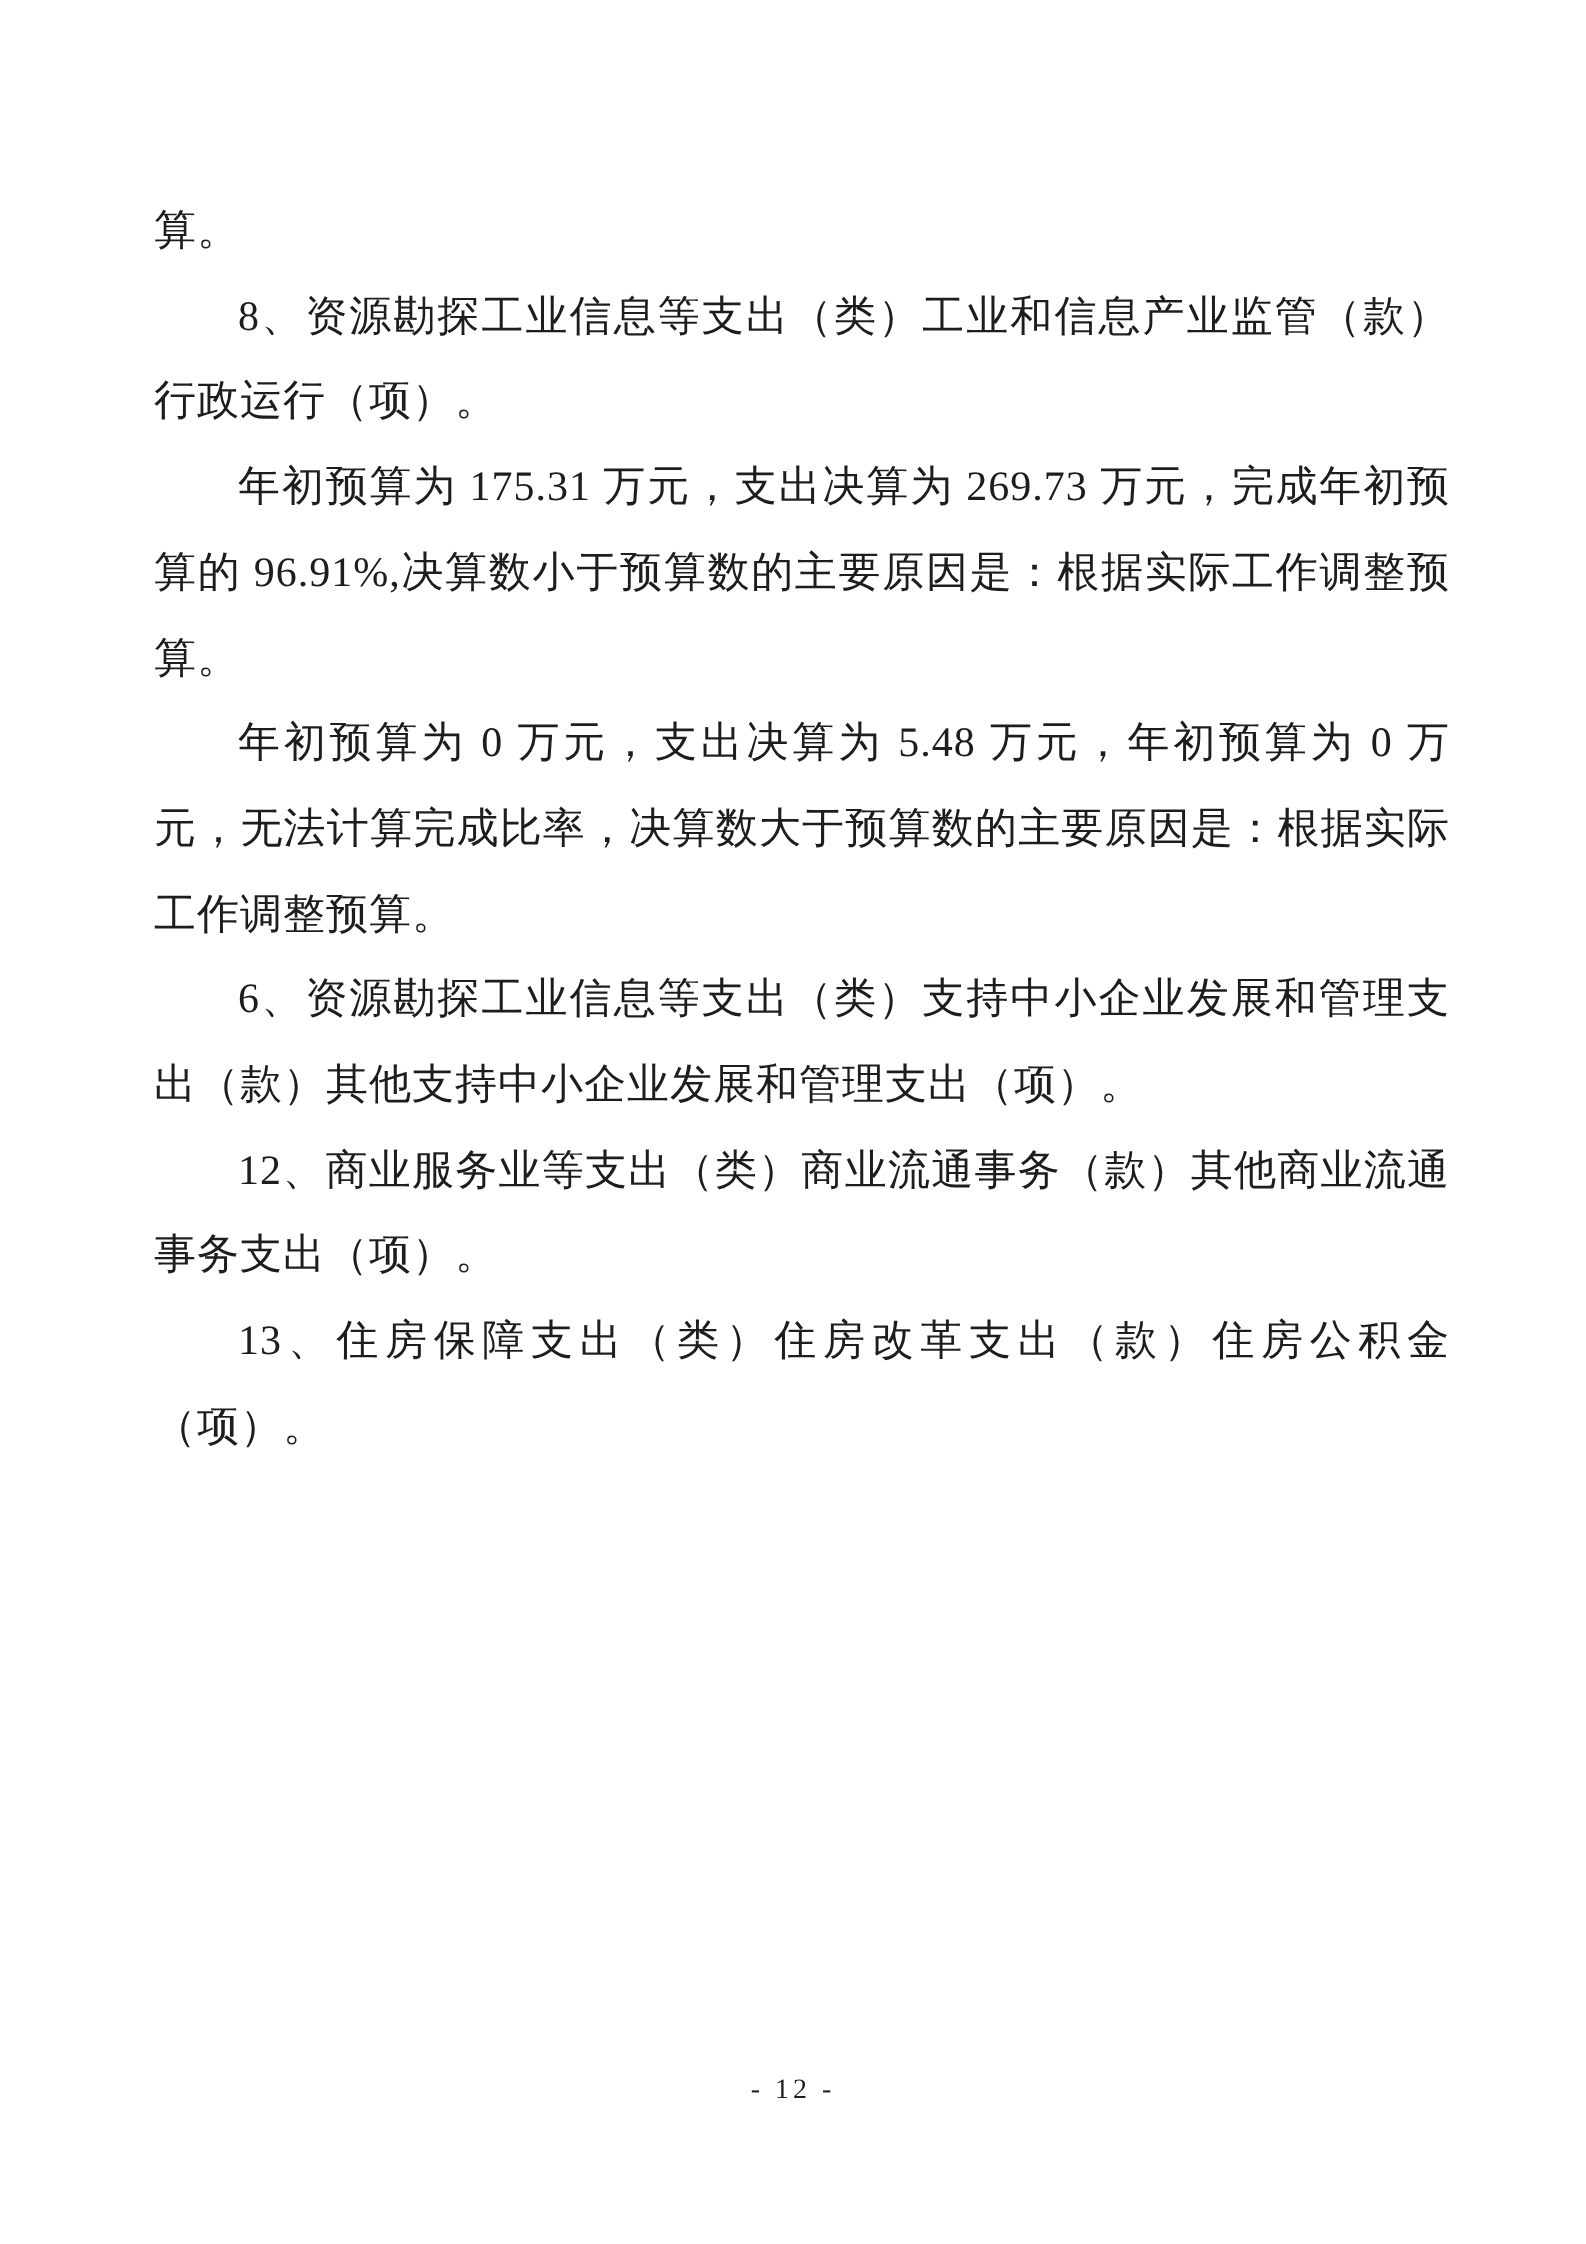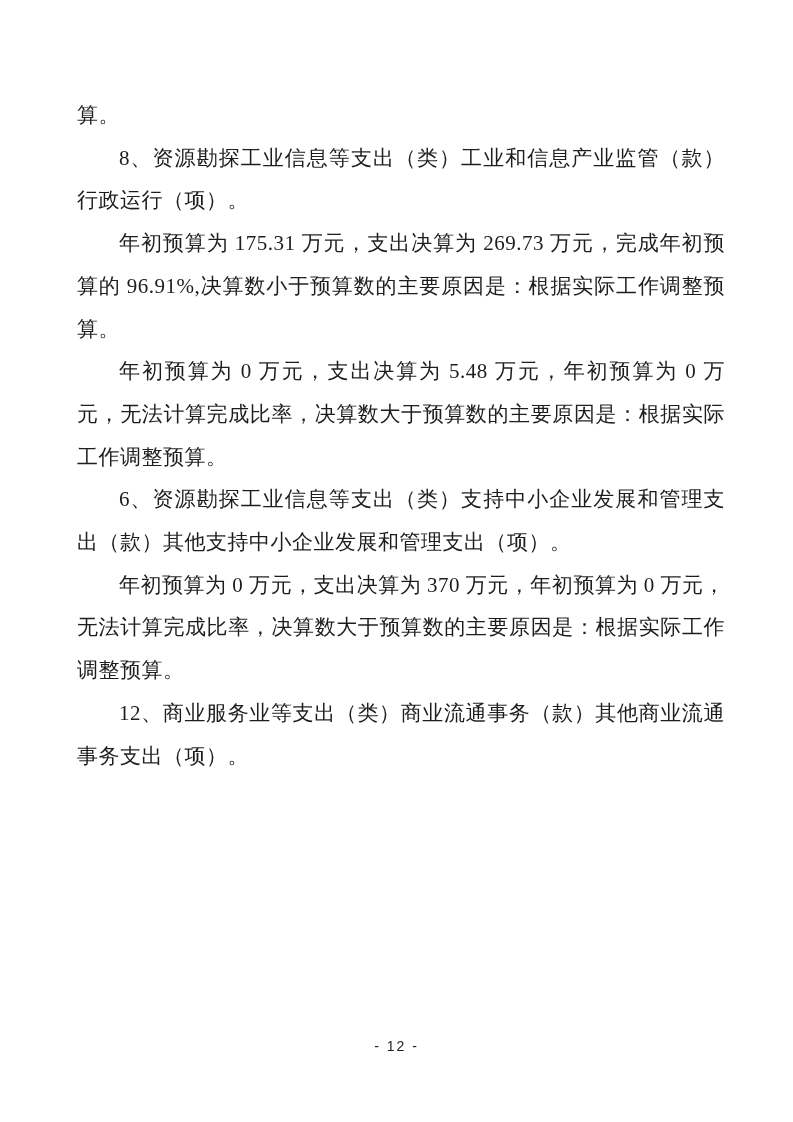--- a/index.html
+++ b/index.html
@@ -34,33 +34,33 @@
   }
   p.para.indent {
     text-indent: 2em;
   }
   .page-footer {
     position: absolute;
     top: 1038px;
     left: 0;
     width: 100%;
     text-align: center;
-    font-family: Liberation Sans, sans-serif;
+    font-family: Liberation Serif, serif;
     font-size: 14px;
     letter-spacing: 2px;
     color: #1d1d1d;
   }
 </style>
 </head>
 <body>
 
 <div class="page">
   <div class="doc-body">
       <p class="para">算。</p>
       <p class="para indent">8、资源勘探工业信息等支出（类）工业和信息产业监管（款）行政运行（项）。</p>
       <p class="para indent">年初预算为 175.31 万元，支出决算为 269.73 万元，完成年初预算的 96.91%,决算数小于预算数的主要原因是：根据实际工作调整预算。</p>
       <p class="para indent">年初预算为 0 万元，支出决算为 5.48 万元，年初预算为 0 万元，无法计算完成比率，决算数大于预算数的主要原因是：根据实际工作调整预算。</p>
       <p class="para indent">6、资源勘探工业信息等支出（类）支持中小企业发展和管理支出（款）其他支持中小企业发展和管理支出（项）。</p>
-      <p class="para indent">年初预算为 0 万元，支出决算为 370 万元，年初预算为 0 万元，无法计算完成比率，决算数大于预算数的主要原因是：根据实际工作调整预算。</p>
       <p class="para indent">12、商业服务业等支出（类）商业流通事务（款）其他商业流通事务支出（项）。</p>
+      <p class="para indent">13、住房保障支出（类）住房改革支出（款）住房公积金（项）。</p>
     </div>
   <div class="page-footer">- 12 -</div>
 </div>
 
 </body></html>

